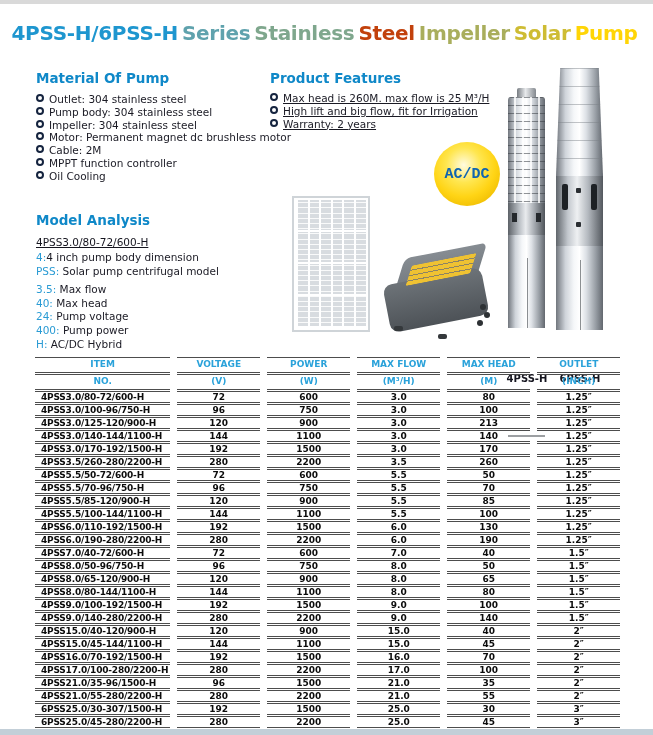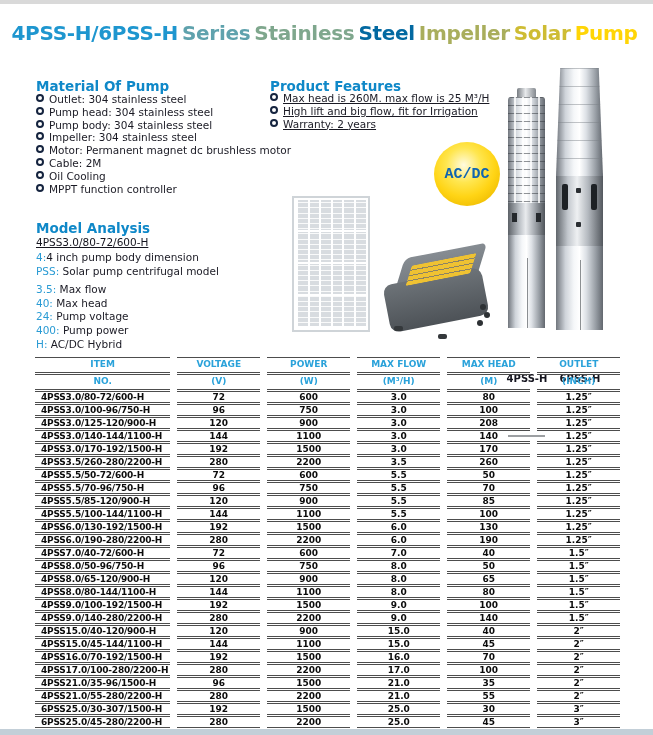--- a/index.html
+++ b/index.html
@@ -6,25 +6,25 @@
   #page{position:relative;width:653px;height:735px;background:#fff;overflow:hidden;
         font-family:"DejaVu Sans","Liberation Sans",sans-serif;color:#15151f;}
 
   .top-strip{position:absolute;left:0;top:0;width:653px;height:4px;background:#d9d9d9;}
   .bottom-strip{position:absolute;left:0;top:729px;width:653px;height:6px;background:#c3cfd8;}
 
   
   .title{position:absolute;left:0;top:8px;width:653px;text-align:center;
          font-size:20px;font-weight:bold;letter-spacing:-0.3px;white-space:nowrap;}
   .title span{margin:0 4px 0 0;text-align:center;}
-  .w0{color:#1e96cf}.w1{color:#5fa2ad}.w2{color:#7fa78d}.w3{color:#0369a1}
+  .w0{color:#1e96cf}.w1{color:#5fa2ad}.w2{color:#7fa78d}.w3{color:#c2410c}
   .w4{color:#a9ae5c}.w5{color:#cebc33}.w6{color:#ffd506}
 
   
-  .sec-h{position:absolute;font-size:13.5px;font-weight:bold;color:#0f88c8;margin-top:8px;}
+  .sec-h{position:absolute;font-size:13.5px;font-weight:bold;color:#0f88c8;}
 
   
   .blist{position:absolute;list-style:none;margin:0;padding:0;font-size:10.5px;color:#1a1a24;}
   .blist li{line-height:12.8px;white-space:nowrap;}
   .bullet{display:inline-block;width:4px;height:4px;border:2px solid #15243f;
           border-radius:50%;margin-right:5px;vertical-align:1px;}
 
   
   .model-no{position:absolute;left:36px;top:236px;font-size:10.5px;color:#15151f;
             text-decoration:underline;white-space:nowrap;}
@@ -110,27 +110,26 @@
 <body>
 
 <div id="page">
   <div class="top-strip"></div>
 
   <h1 class="title"><span class="w0">4PSS-H/6PSS-H</span><span class="w1">Series</span><span class="w2">Stainless</span><span class="w3">Steel</span><span class="w4">Impeller</span><span class="w5">Solar</span><span class="w6">Pump</span></h1>
 
   <div class="sec-h" style="left:36px;top:70px;">Material Of Pump</div>
   <ul class="blist" style="left:36px;top:93px;">
     <li><span class="bullet"></span><span>Outlet: 304 stainless steel</span></li>
-    <li><span class="bullet"></span><span>Pump head: 304 stainless steel</span></li>
     <li><span class="bullet"></span><span>Pump body: 304 stainless steel</span></li>
     <li><span class="bullet"></span><span>Impeller: 304 stainless steel</span></li>
     <li><span class="bullet"></span><span>Motor: Permanent magnet dc brushless motor</span></li>
     <li><span class="bullet"></span><span>Cable: 2M</span></li>
+    <li><span class="bullet"></span><span>MPPT function controller</span></li>
     <li><span class="bullet"></span><span>Oil Cooling</span></li>
-    <li><span class="bullet"></span><span>MPPT function controller</span></li>
   </ul>
 
   <div class="sec-h" style="left:270px;top:70px;">Product Features</div>
   <ul class="blist" style="left:270px;top:92px;text-decoration:underline;">
     <li><span class="bullet"></span><span>Max head is 260M. max flow is 25 M³/H</span></li>
     <li><span class="bullet"></span><span>High lift and big flow, fit for Irrigation</span></li>
     <li><span class="bullet"></span><span>Warranty: 2 years</span></li>
   </ul>
 
   <div class="sec-h" style="left:36px;top:212px;">Model Analysis</div>
@@ -230,21 +229,21 @@
           <td class="c-num">750</td>
           <td class="c-num">3.0</td>
           <td class="c-num">100</td>
           <td class="c-num">1.25″</td>
         </tr>
         <tr>
           <td class="c-item">4PSS3.0/125-120/900-H</td>
           <td class="c-num">120</td>
           <td class="c-num">900</td>
           <td class="c-num">3.0</td>
-          <td class="c-num">208</td>
+          <td class="c-num">213</td>
           <td class="c-num">1.25″</td>
         </tr>
         <tr>
           <td class="c-item">4PSS3.0/140-144/1100-H</td>
           <td class="c-num">144</td>
           <td class="c-num">1100</td>
           <td class="c-num">3.0</td>
           <td class="c-num">140</td>
           <td class="c-num">1.25″</td>
         </tr>
@@ -290,21 +289,21 @@
         </tr>
         <tr>
           <td class="c-item">4PSS5.5/100-144/1100-H</td>
           <td class="c-num">144</td>
           <td class="c-num">1100</td>
           <td class="c-num">5.5</td>
           <td class="c-num">100</td>
           <td class="c-num">1.25″</td>
         </tr>
         <tr>
-          <td class="c-item">4PSS6.0/130-192/1500-H</td>
+          <td class="c-item">4PSS6.0/110-192/1500-H</td>
           <td class="c-num">192</td>
           <td class="c-num">1500</td>
           <td class="c-num">6.0</td>
           <td class="c-num">130</td>
           <td class="c-num">1.25″</td>
         </tr>
         <tr>
           <td class="c-item">4PSS6.0/190-280/2200-H</td>
           <td class="c-num">280</td>
           <td class="c-num">2200</td>

